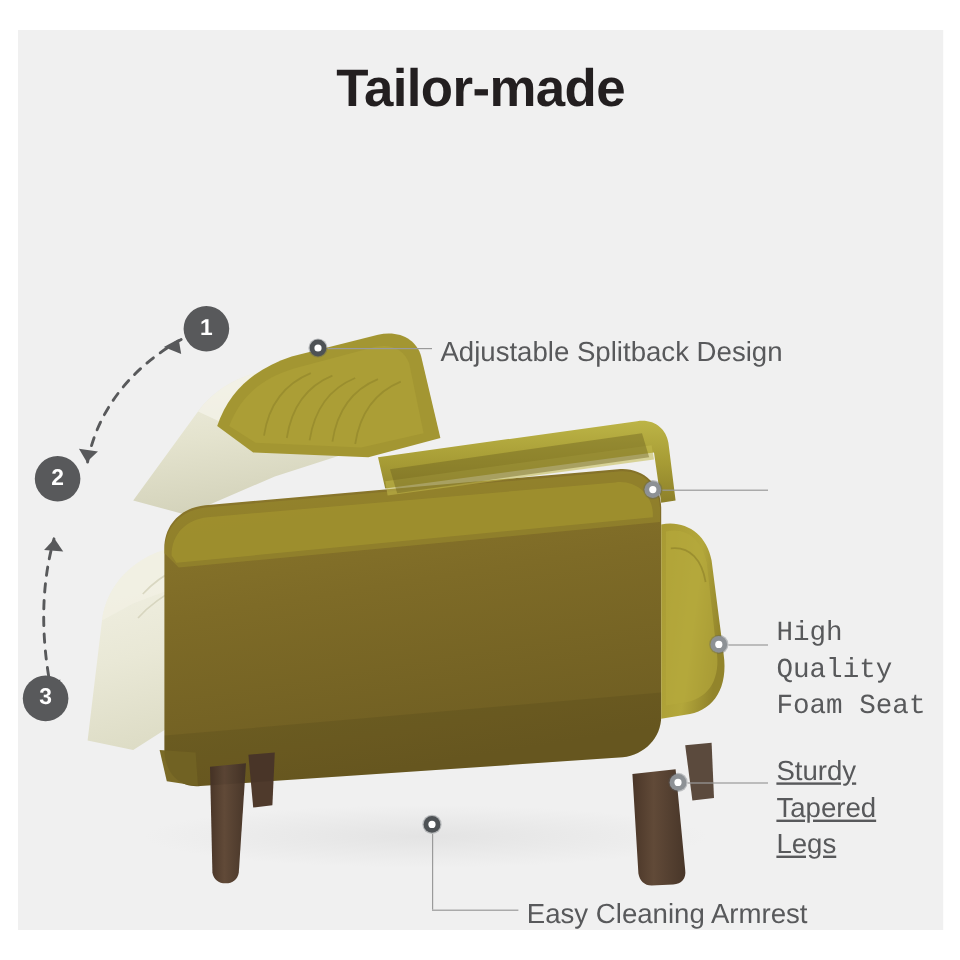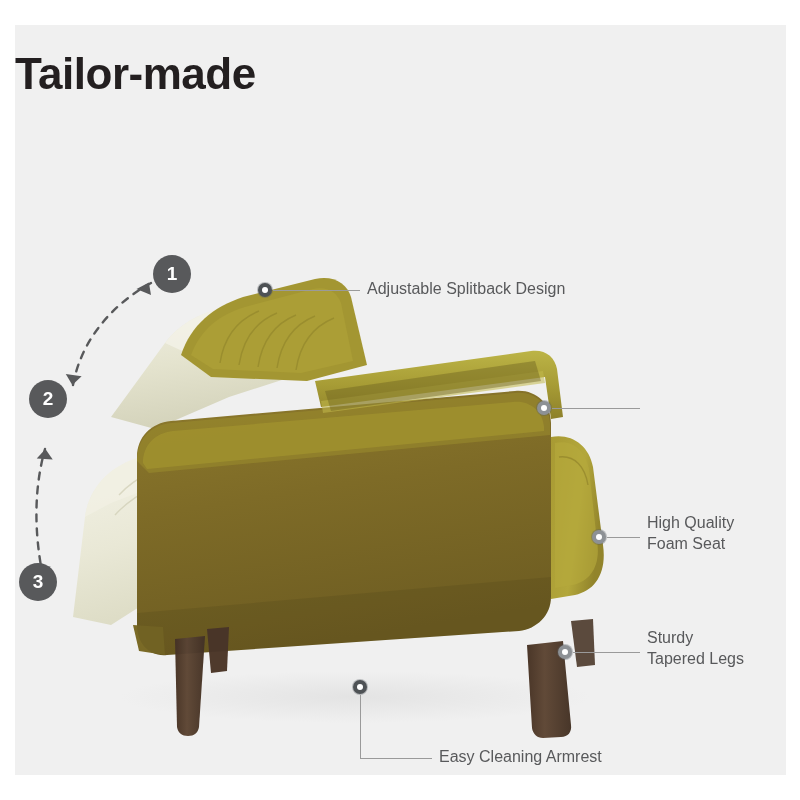--- a/index.html
+++ b/index.html
@@ -12,21 +12,21 @@
   #stage{position:relative;width:800px;height:800px;}
 
   .panel{
     position:absolute;left:15px;top:25px;width:771px;height:750px;
     background:#f0f0f0;
   }
 
   
   .title{
     position:absolute;left:0;top:22px;width:771px;
-    text-align:left;
+    text-align:center;
     color:#231f20;
     font-size:44px;
     font-weight:bold;
     letter-spacing:-0.5px;
     line-height:1.22;
   }
   .title .l2{display:block;}
 
   
   .sofa{position:absolute;left:0;top:0;width:771px;height:750px;}
@@ -44,21 +44,21 @@
   .dot::after{
     content:"";position:absolute;left:4px;top:4px;width:6px;height:6px;
     border-radius:50%;background:#ffffff;
   }
   .dot.dark{background:#4e5255;}
 
   
   .calloutLabel{
     position:absolute;
     color:#58595b;
-    font-size:16px;
+    font-size:23px;
     line-height:1.33;
     white-space:pre-line;
   }
 
   
   .badge{
     position:absolute;width:38px;height:38px;border-radius:50%;
     background:#58595b;
     color:#ffffff;
     font-size:19px;font-weight:bold;
@@ -227,26 +227,26 @@
 
     <div class="dot dark" style="left:243px;top:258px;"></div>
     <div class="leader h" style="left:258px;top:265px;width:87px;"></div>
     <div class="calloutLabel" style="left:352px;top:253px;">Adjustable Splitback Design</div>
 
     <div class="dot" style="left:522px;top:376px;"></div>
     <div class="leader h" style="left:537px;top:383px;width:88px;"></div>
 
     <div class="dot" style="left:577px;top:505px;"></div>
     <div class="leader h" style="left:592px;top:512px;width:33px;"></div>
-    <div class="calloutLabel" style="left:632px;top:487px;">High Quality
+    <div class="calloutLabel" style="left:632px;top:487px;font-family:Liberation Mono, monospace;">High Quality
 Foam Seat</div>
 
     <div class="dot" style="left:543px;top:620px;"></div>
     <div class="leader h" style="left:558px;top:627px;width:67px;"></div>
-    <div class="calloutLabel" style="left:632px;top:602px;">Sturdy
+    <div class="calloutLabel" style="left:632px;top:602px;text-decoration:underline;">Sturdy
 Tapered Legs</div>
 
     <div class="dot dark" style="left:338px;top:655px;"></div>
     <div class="leader v" style="left:345px;top:670px;height:63px;"></div>
     <div class="leader h" style="left:345px;top:733px;width:72px;"></div>
     <div class="calloutLabel" style="left:424px;top:721px;">Easy Cleaning Armrest</div>
 
   </div>
 </div>
 

